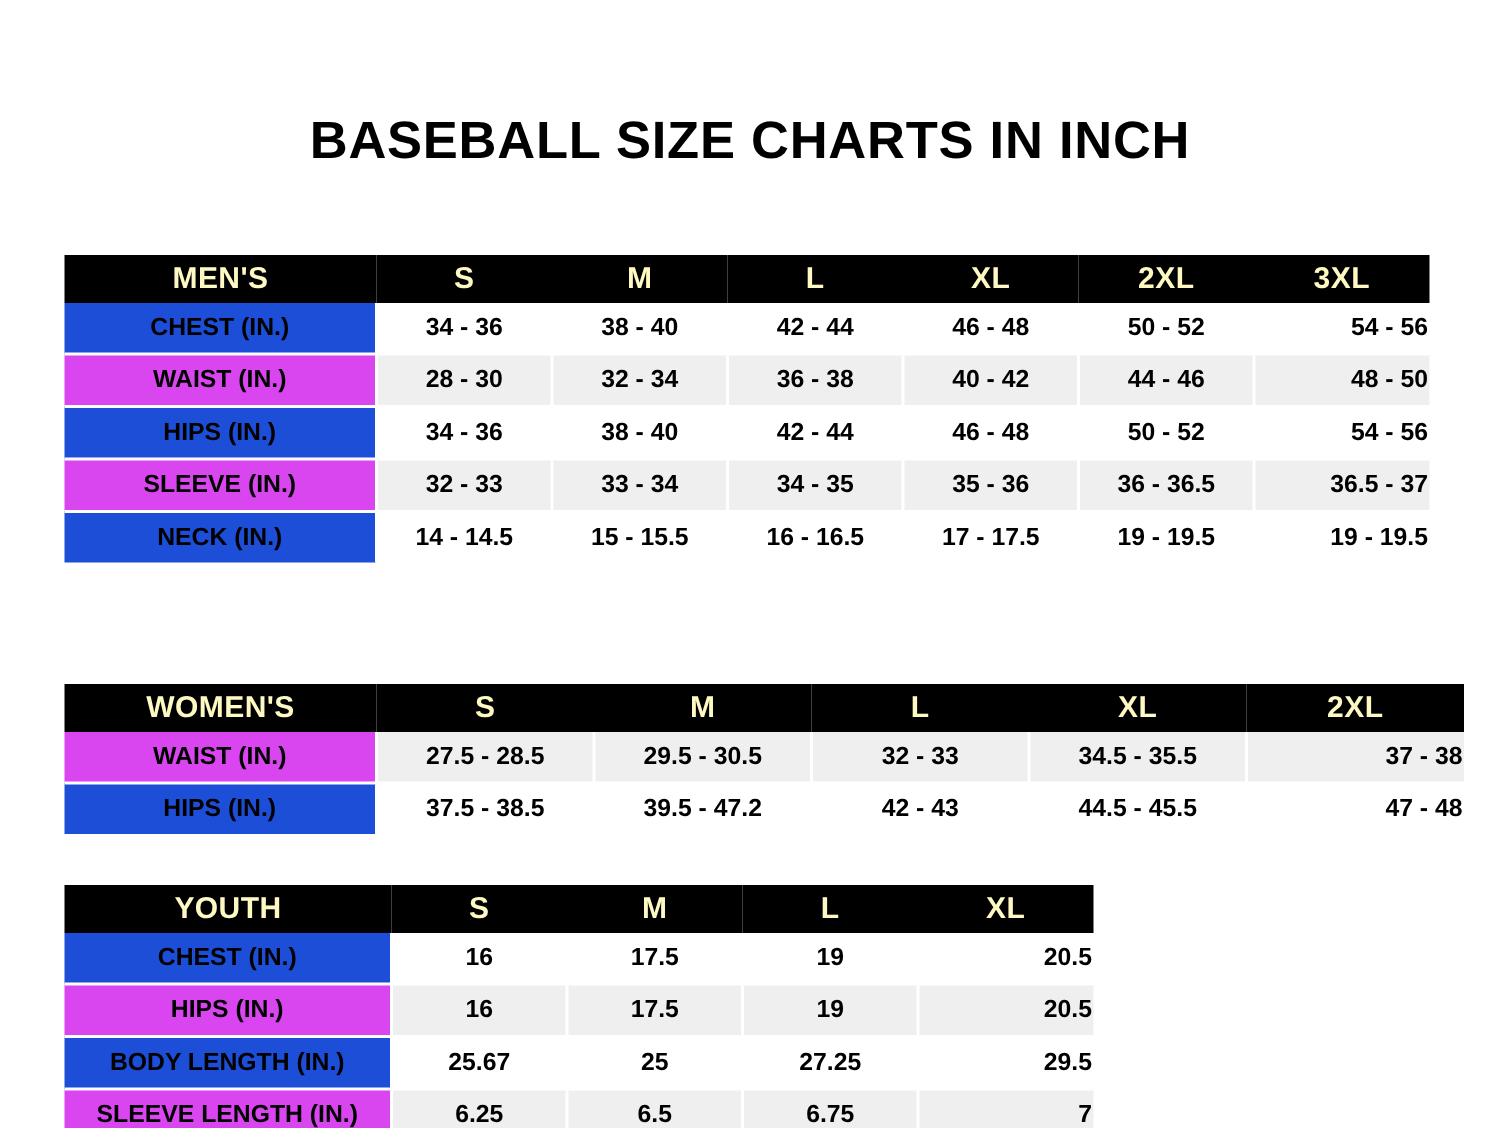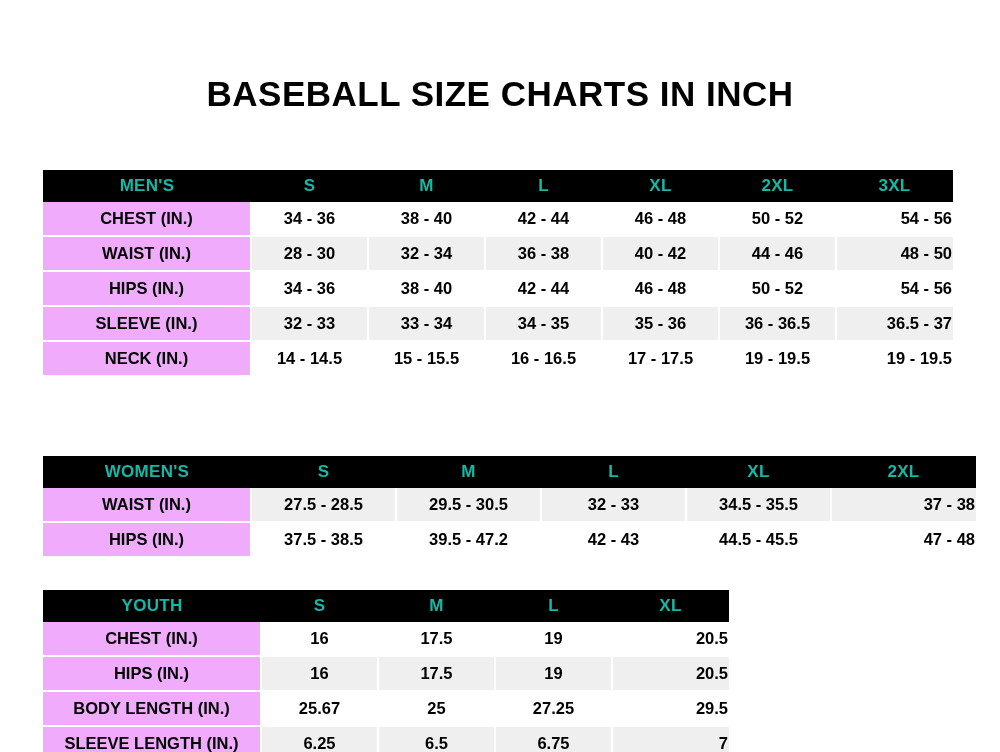--- a/index.html
+++ b/index.html
@@ -40,23 +40,23 @@
     table-layout: fixed;
     font-size: 16.5px;
     font-weight: bold;
   }
   table.men { width: 910px; }
   table.women { width: 790px; margin-top: 43px; }
   table.youth { width: 685px; }
 
   thead th {
     background: #000000;
-    color: #14b8a6;
+    color: #fef9c3;
     height: 30px;
-    font-size: 17px;
+    font-size: 20px;
     font-weight: bold;
     border: none;
     text-align: center;
     letter-spacing: 0.3px;
   }
   thead th.label-col {
     text-align: center;
   }
   tbody td {
     height: 31px;
@@ -65,25 +65,25 @@
     border-bottom: 2px solid #ffffff;
     font-weight: bold;
     font-size: 16.5px;
     color: #000000;
     background: #ffffff;
   }
   tbody tr.alt td {
     background: #efefef;
   }
   tbody td.label-col {
-    background: #f0abfc;
+    background: #1d4ed8;
     border-right: 2px solid #ffffff;
   }
   tbody tr.alt td.label-col {
-    background: #f0abfc;
+    background: #d946ef;
   }
   tbody td:last-child {
     border-right: none;
     text-align: right;
   }
   tbody tr:last-child td {
     border-bottom: none;
   }
   .men col.c0 { width: 208px; }
   .men col.cx { width: 117px; }

